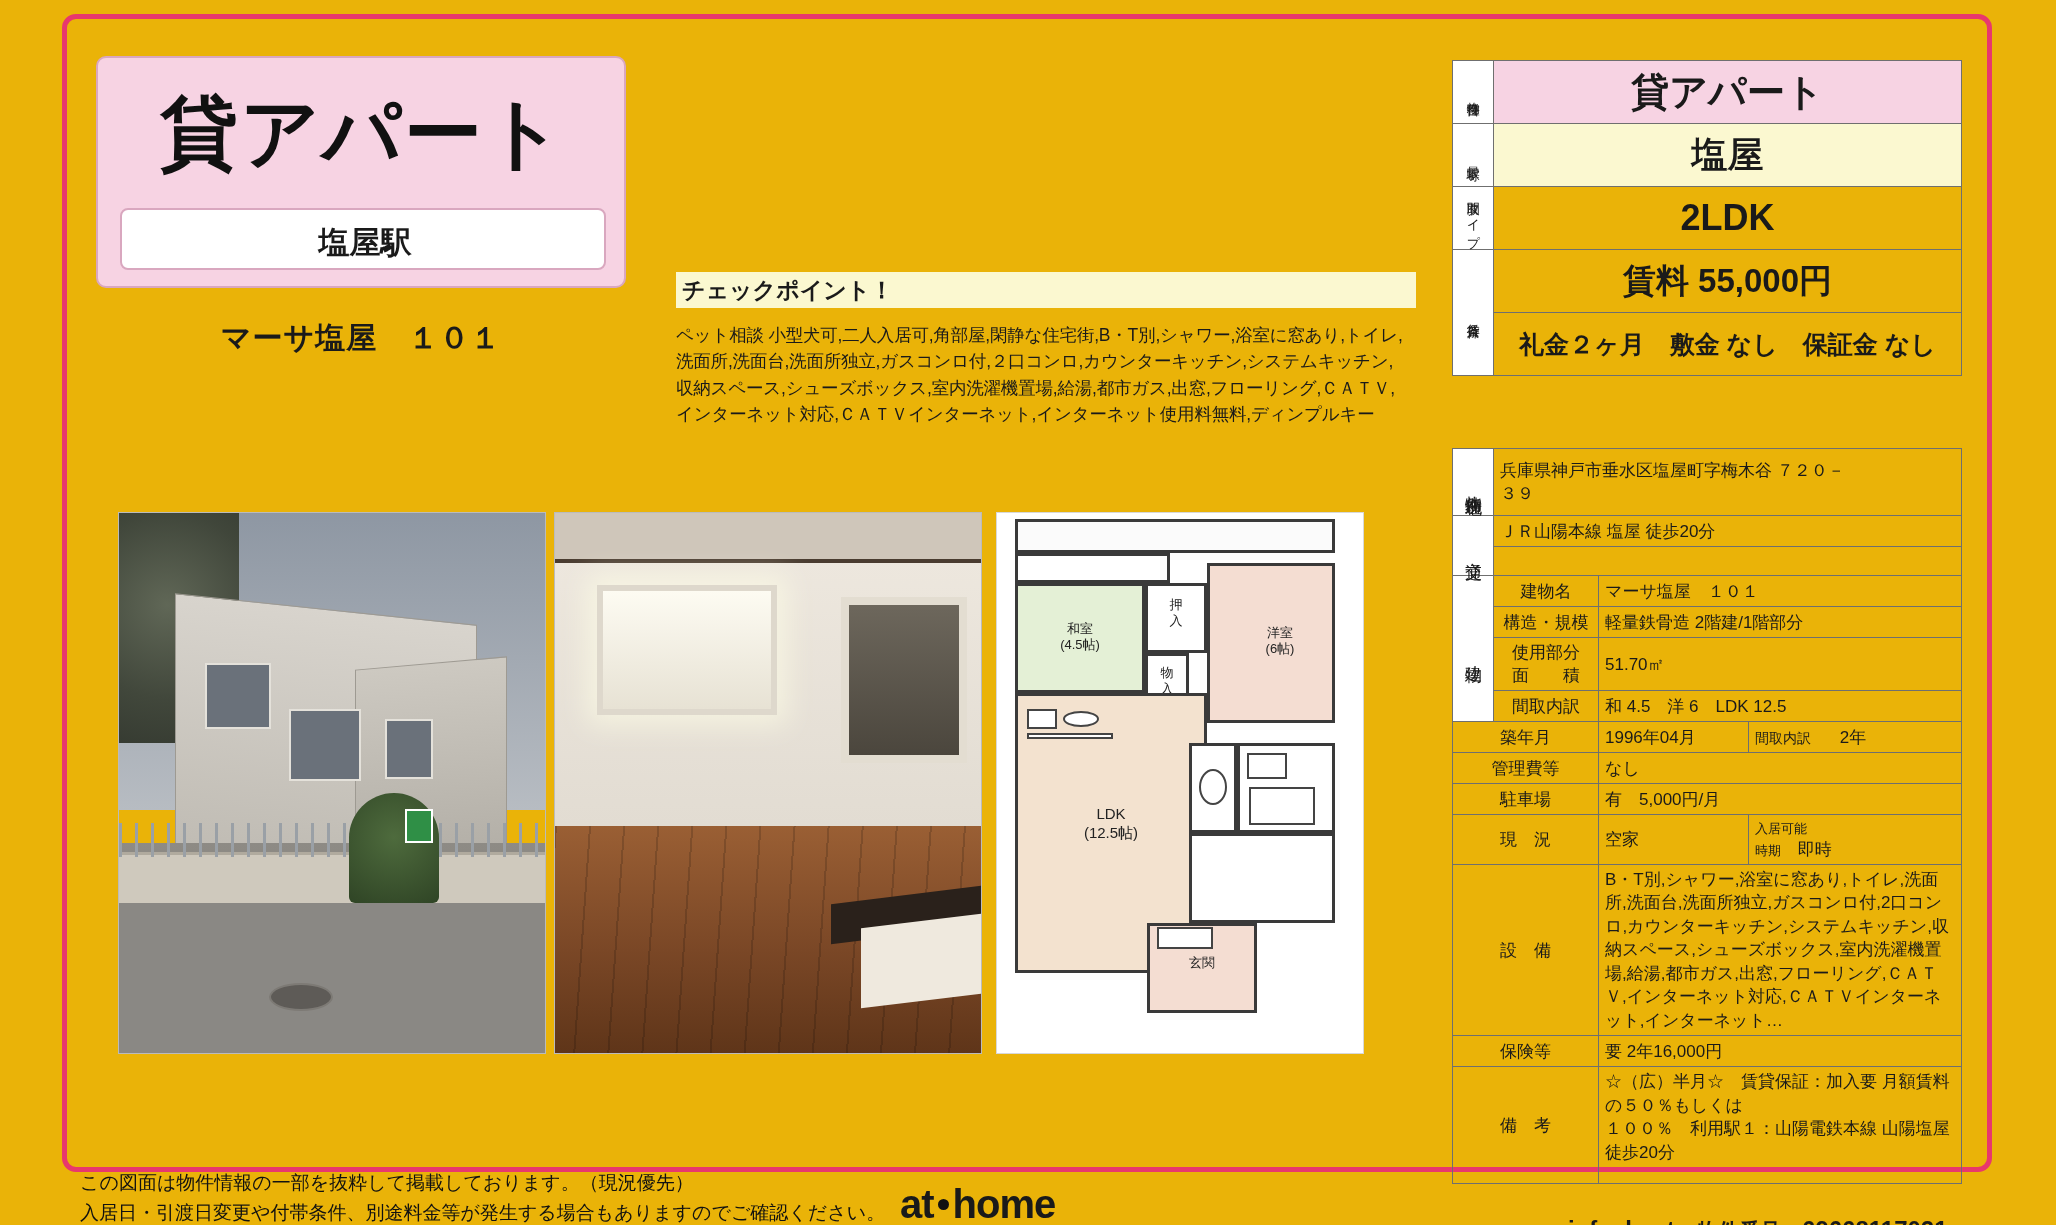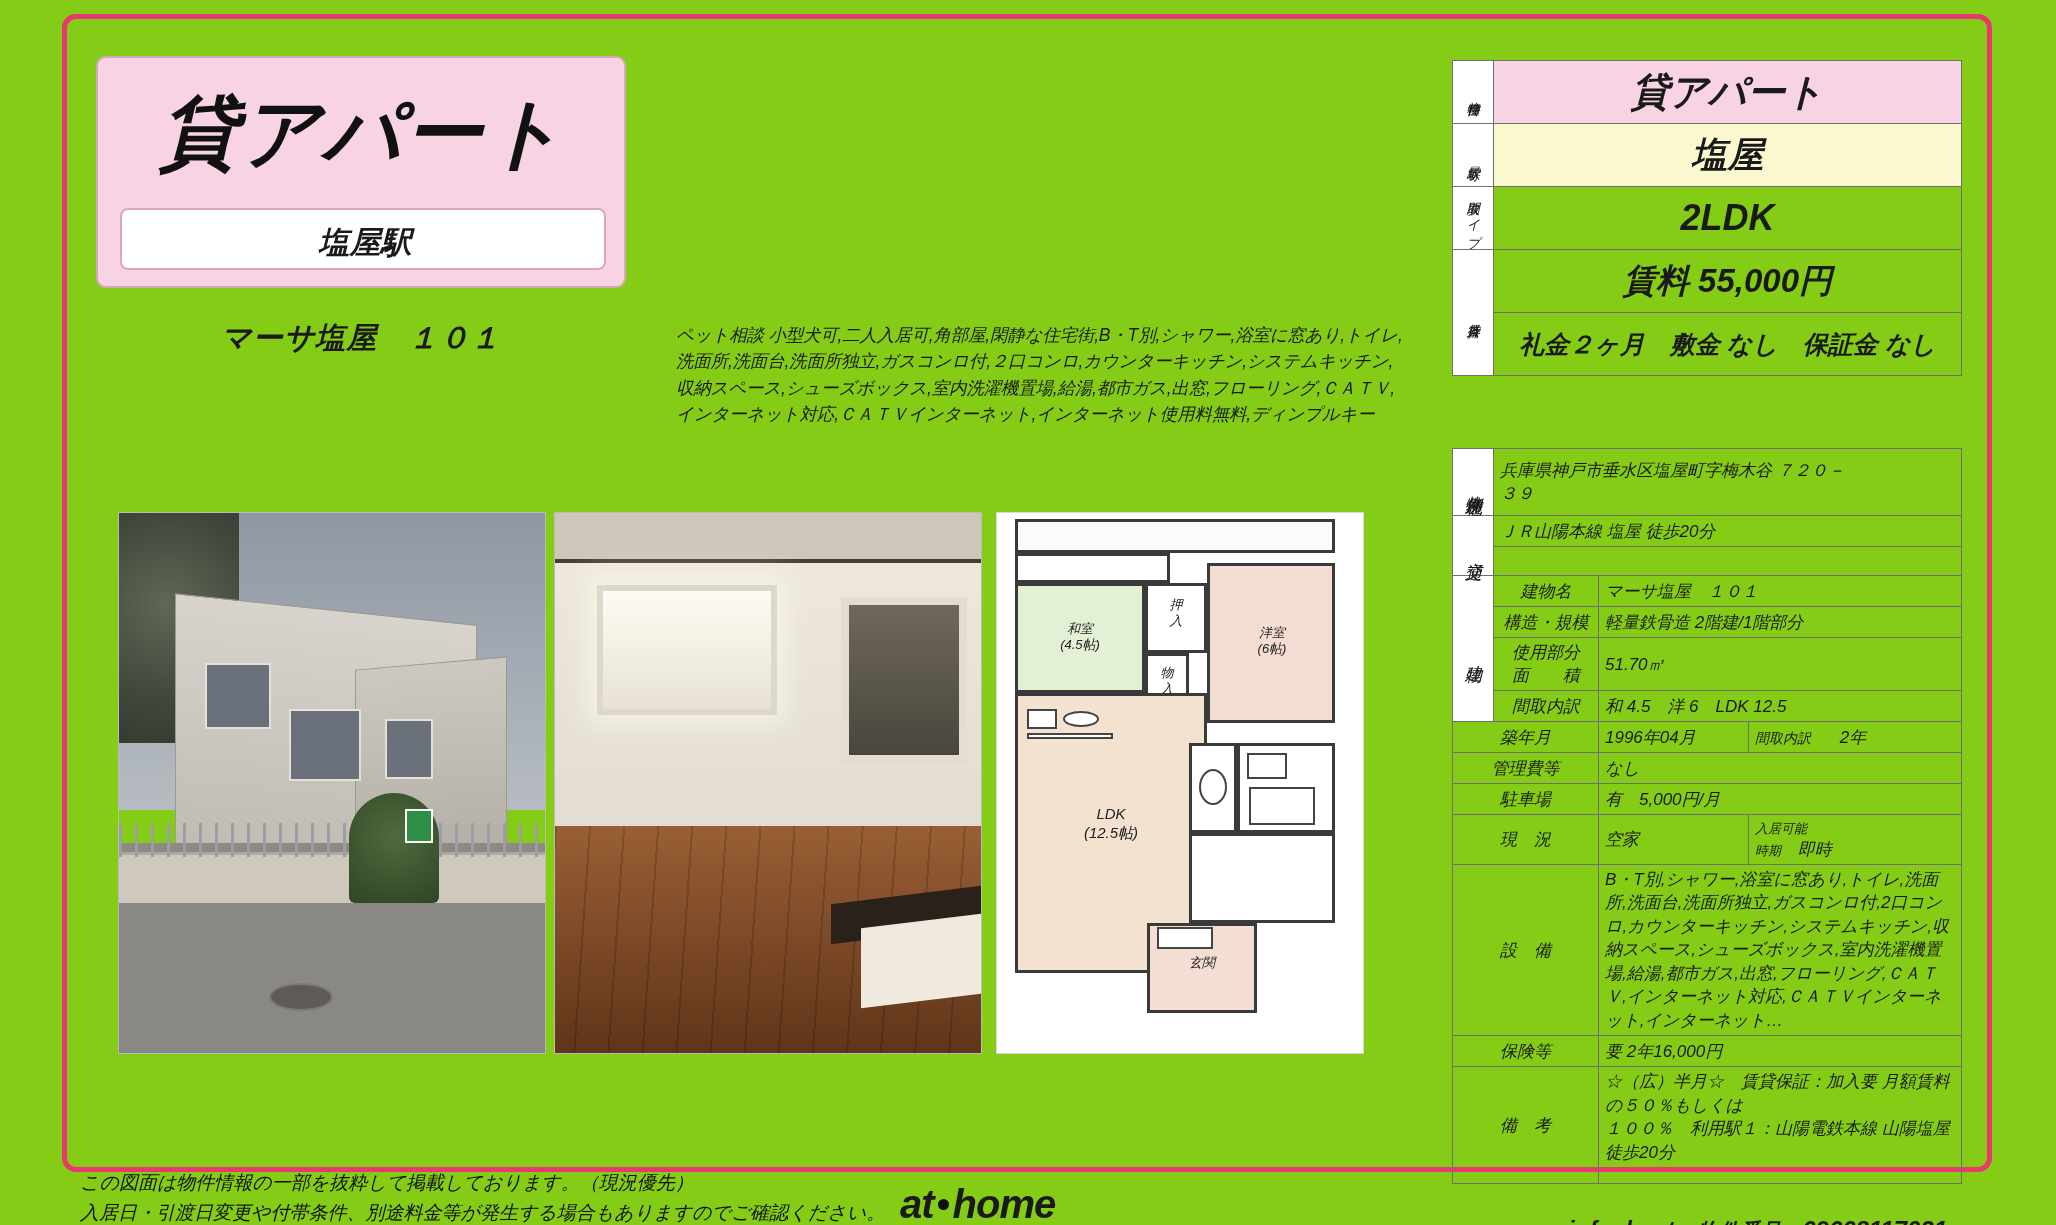--- a/index.html
+++ b/index.html
@@ -12,22 +12,21 @@
     height: 1225px;
     font-family: "Liberation Sans", sans-serif;
     color: #1a1a1a;
     overflow: hidden;
   }
   .sheet {
     position: absolute;
     left: 0; top: 0;
     width: 2056px;
     height: 1225px;
-    background: #84cc16;
-    font-style: italic;
+    background: #eab308;
   }
   .outer-border {
     position: absolute;
     left: 62px; top: 14px;
     width: 1930px;
     height: 1158px;
     border: 5px solid #e8386d;
     border-radius: 14px;
     box-sizing: border-box;
   }
@@ -370,20 +369,21 @@
     <div class="title-main">貸アパート</div>
     <div class="title-station-box">
       <div class="title-station">塩屋駅</div>
     </div>
   </div>
 
   <div class="bldg-name">マーサ塩屋　１０１</div>
 
 
 
+  <div class="check-title">チェックポイント！</div>
   <div class="check-body">ペット相談 小型犬可,二人入居可,角部屋,閑静な住宅街,B・T別,シャワー,浴室に窓あり,トイレ,洗面所,洗面台,洗面所独立,ガスコンロ付,２口コンロ,カウンターキッチン,システムキッチン,収納スペース,シューズボックス,室内洗濯機置場,給湯,都市ガス,出窓,フローリング,ＣＡＴＶ,インターネット対応,ＣＡＴＶインターネット,インターネット使用料無料,ディンプルキー</div>
 
   <div class="photo photo-1">
     <div class="p1-sky"></div>
     <div class="p1-tree"></div>
     <div class="p1-bldg"></div>
     <div class="p1-bldg2"></div>
     <div class="p1-win" style="left:86px;top:150px;width:62px;height:62px;"></div>
     <div class="p1-win" style="left:170px;top:196px;width:68px;height:68px;"></div>
     <div class="p1-win" style="left:266px;top:206px;width:44px;height:56px;"></div>
@@ -411,21 +411,21 @@
   <div class="plan">
     <div class="pl pl-balcony"></div>
     <div class="pl pl-wash"></div>
     <div class="pl pl-wa"></div>
     <div class="pl-lbl" style="left:30px;top:108px;width:106px;">和室<br>(4.5帖)</div>
     <div class="pl pl-oshi"></div>
     <div class="pl-lbl" style="left:152px;top:84px;width:54px;">押<br>入</div>
     <div class="pl pl-closet2"></div>
     <div class="pl-lbl" style="left:150px;top:152px;width:40px;">物<br>入</div>
     <div class="pl pl-yo"></div>
-    <div class="pl-lbl" style="left:214px;top:112px;width:122px;">洋室<br>(6帖)</div>
+    <div class="pl-lbl" style="left:222px;top:112px;width:122px;">洋室<br>(6帖)</div>
     <div class="pl pl-ldk"></div>
     <div class="pl-lbl big" style="left:28px;top:292px;width:172px;">LDK<br>(12.5帖)</div>
     <div class="pl-fix" style="left:30px;top:196px;width:30px;height:20px;"></div>
     <div class="pl-fix pl-oval" style="left:66px;top:198px;width:36px;height:16px;"></div>
     <div class="pl-fix" style="left:30px;top:220px;width:86px;height:6px;"></div>
     <div class="pl pl-wc"></div>
     <div class="pl-fix pl-oval" style="left:202px;top:256px;width:28px;height:36px;"></div>
     <div class="pl pl-bath"></div>
     <div class="pl-fix" style="left:250px;top:240px;width:40px;height:26px;"></div>
     <div class="pl-fix" style="left:252px;top:274px;width=66px;height:38px;width:66px;"></div>

